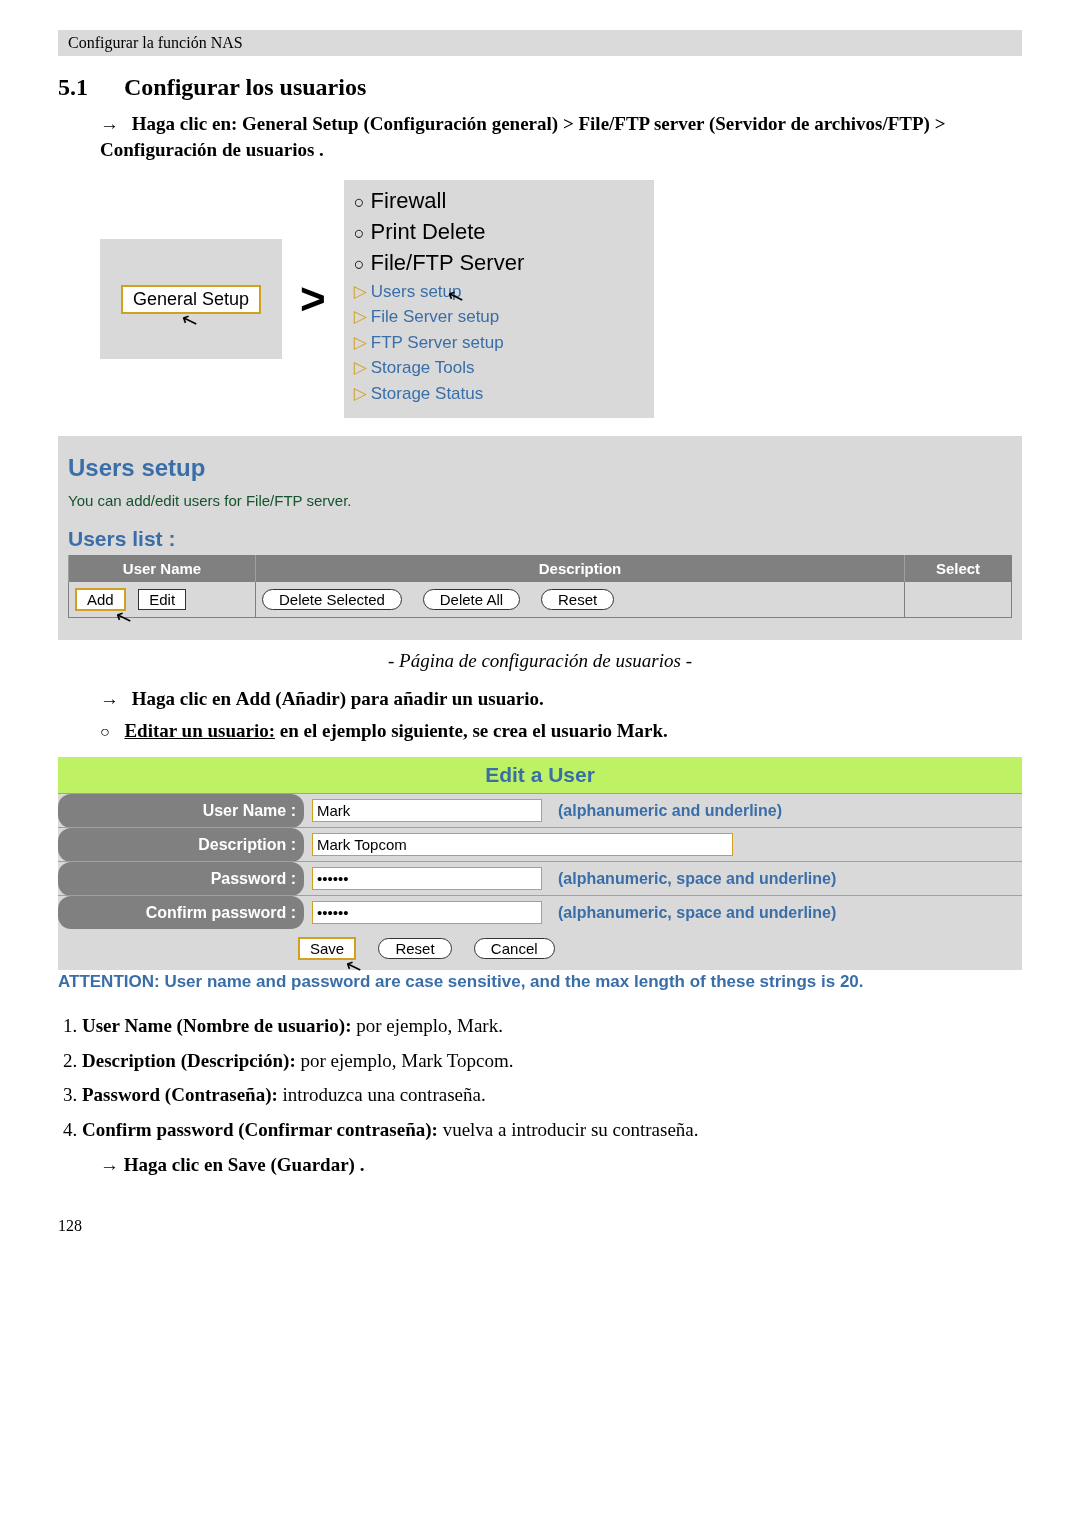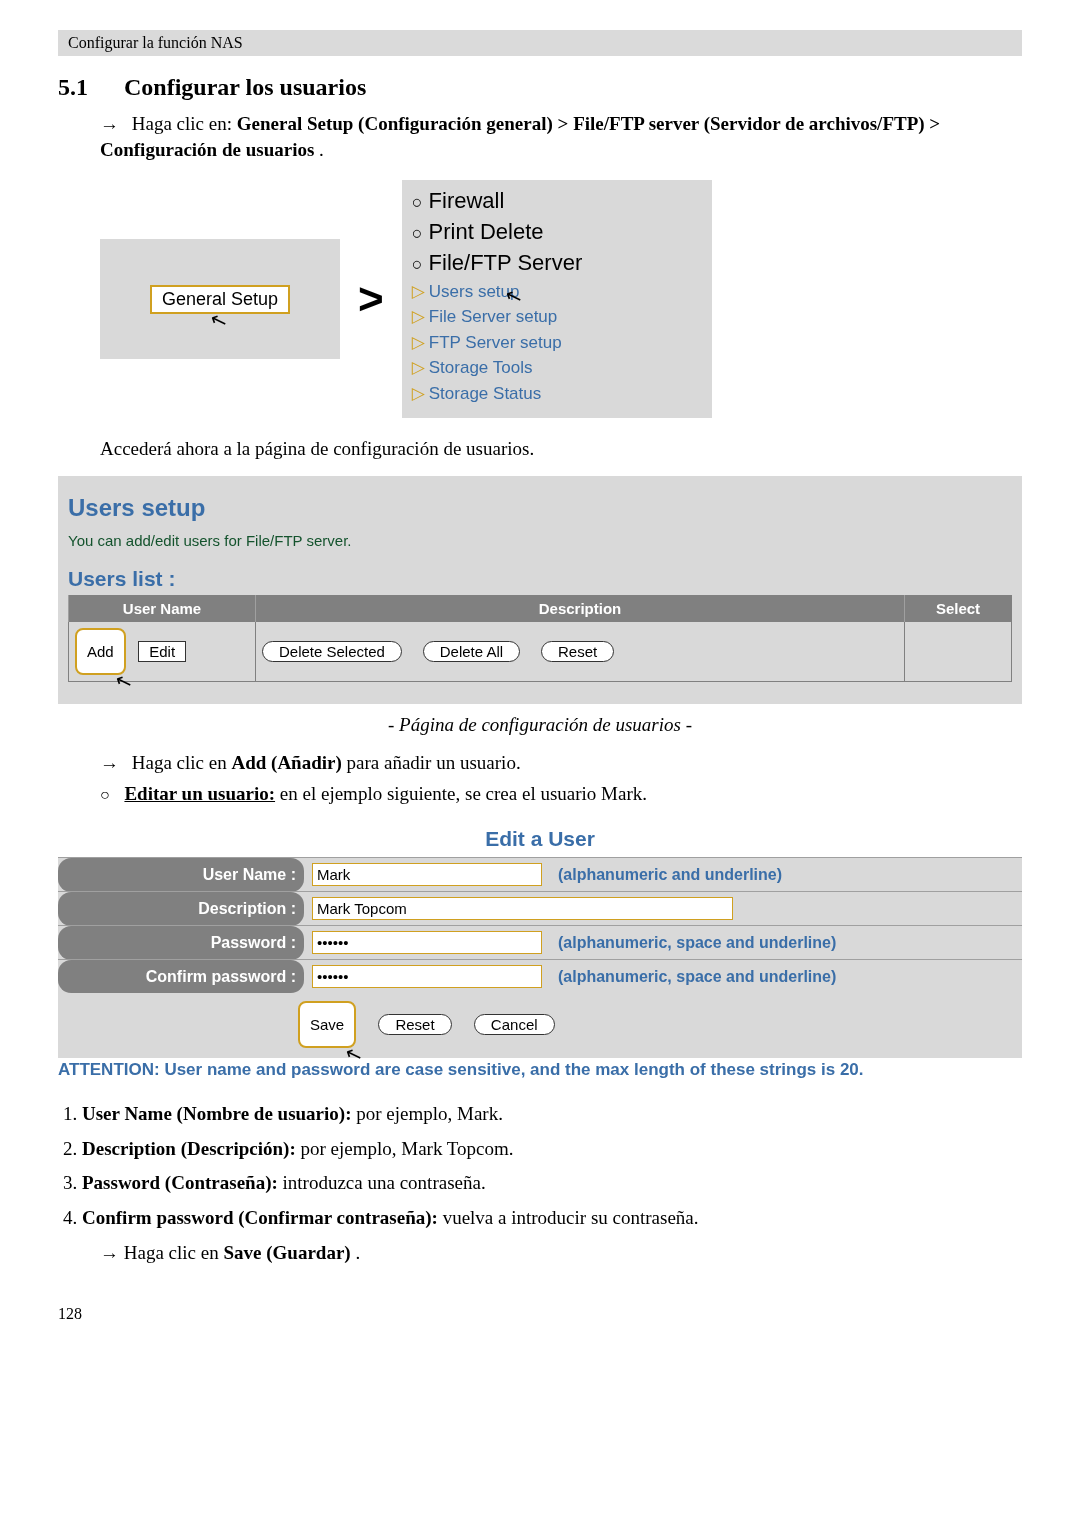--- a/index.html
+++ b/index.html
@@ -15,29 +15,29 @@
 
   
   h2.sec{
     font-size:24px;
     font-weight:bold;
     margin:18px 0 10px 0;
   }
   h2.sec .num{ display:inline-block; width:60px; }
   .indent1{ margin-left:42px; }
   .indent2{ margin-left:78px; }
-  p{ font-size:19px; line-height:1.35; margin:6px 12px; }
+  p{ font-size:19px; line-height:1.35; margin:6px 12px;font-weight:bold; }
   .arrow::before{ content:"\2192"; margin-right:8px; }
   .bullet-o::before{ content:"\25cb"; margin-right:10px; font-size:16px; }
 
   
   .figrow{ display:flex; align-items:center; gap:18px; margin:18px 0 18px 42px; }
   .graybox{
     background:#d9d9d9;
-    width:240px; height:120px;
+    width:182px; height:120px;
     display:flex; align-items:center; justify-content:center;
   }
   .gs-btn{
     border:2px solid #d0a020;
     background:#ffffff;
     font-family:Arial,sans-serif; font-size:18px;
     padding:2px 10px;
     position:relative;
   }
   .big-gt{ font-family:Arial,sans-serif; font-size:44px; font-weight:bold; }
@@ -76,33 +76,33 @@
     border-left:1px solid #a0a0a0;
   }
   table.ul th:first-child{ width:170px; }
   table.ul th:last-child{ width:90px; }
   table.ul td{ padding:6px 6px; background:#d9d9d9; border:1px solid #808080;}
   .btn{
     display:inline-block; border:1px solid #333; background:#fff;
     border-radius:12px; font-size:15px; padding:1px 16px;
     font-family:Arial,sans-serif; position:relative;
   }
-  .btn.gold{ border:2px solid #d0a020; border-radius:8px; padding:13px 10px;}
+  .btn.gold{ border:2px solid #d0a020; border-radius:0; padding:1px 10px;}
   .btn.rect{ border-radius:0; padding:1px 10px; }
   .btn .cursor{ bottom:-20px; right:-8px; }
 
   .caption{ text-align:center; font-style:italic; font-size:19px; margin:10px 0 14px 0; }
 
   
   .editpane{
     background:#d9d9d9; padding:0 0 6px 0; font-family:Arial,sans-serif;
   }
   .editpane .title{
     color:#3a6ea8; font-weight:bold; font-size:21px; text-align:center; padding:6px 0;
-    background:#ffffff;
+    background:#bef264;
   }
   table.ed{ border-collapse:collapse; width:100%; font-size:16px;}
   table.ed td{
     padding:5px 8px;
     border-top:1px solid #a0a0a0;
     vertical-align:middle;
   }
   table.ed td.lbl{
     background:#808080; color:#fff; font-weight:bold; width:230px; text-align:right;border-radius:13px;
   }
@@ -159,21 +159,20 @@
       <div class="mp-sub">
         <div><span class="tri">▷</span><span class="rel"><span>Users setup</span><span class="cursor">↖</span></span></div>
         <div><span class="tri">▷</span><span>File Server setup</span></div>
         <div><span class="tri">▷</span><span>FTP Server setup</span></div>
         <div><span class="tri">▷</span><span>Storage Tools</span></div>
         <div><span class="tri">▷</span><span>Storage Status</span></div>
       </div>
     </div>
   </div>
 
-  <p class="indent1">Accederá ahora a la página de configuración de usuarios.</p>
 
   <div class="graypane" style="margin-top:14px;">
     <div class="h1">Users setup</div>
     <div class="sub">You can add/edit users for File/FTP server.</div>
     <div class="h2">Users list  :</div>
     <table class="ul">
       <tbody>
             <tr>
         <th>User Name</th>
         <th>Description</th>

